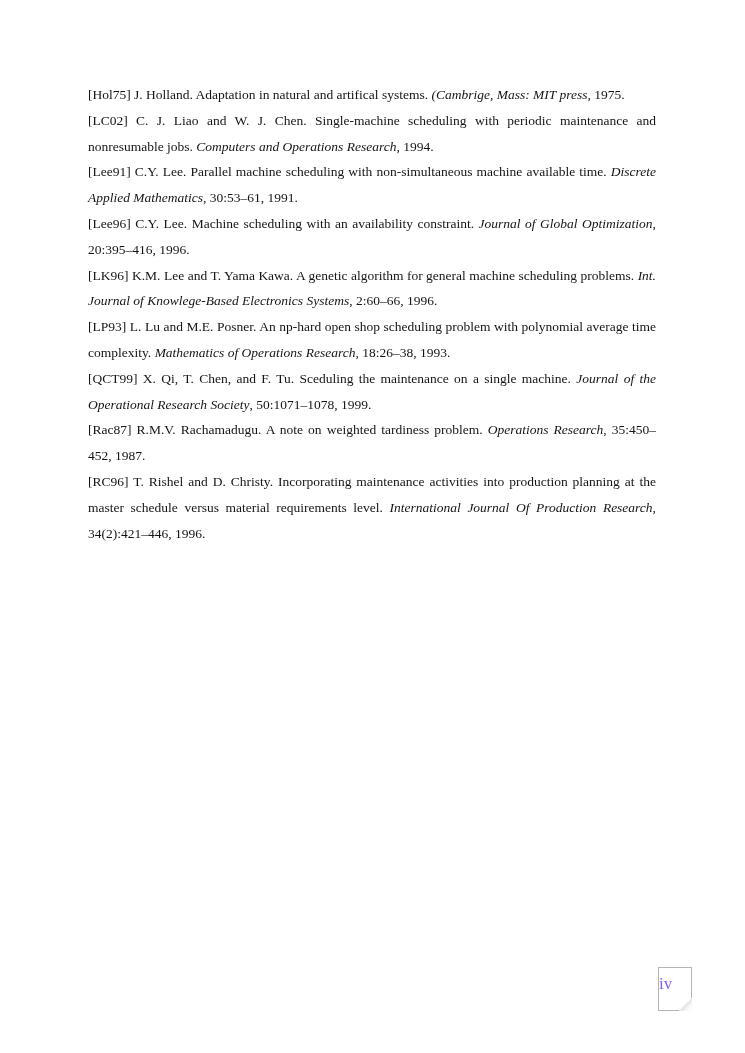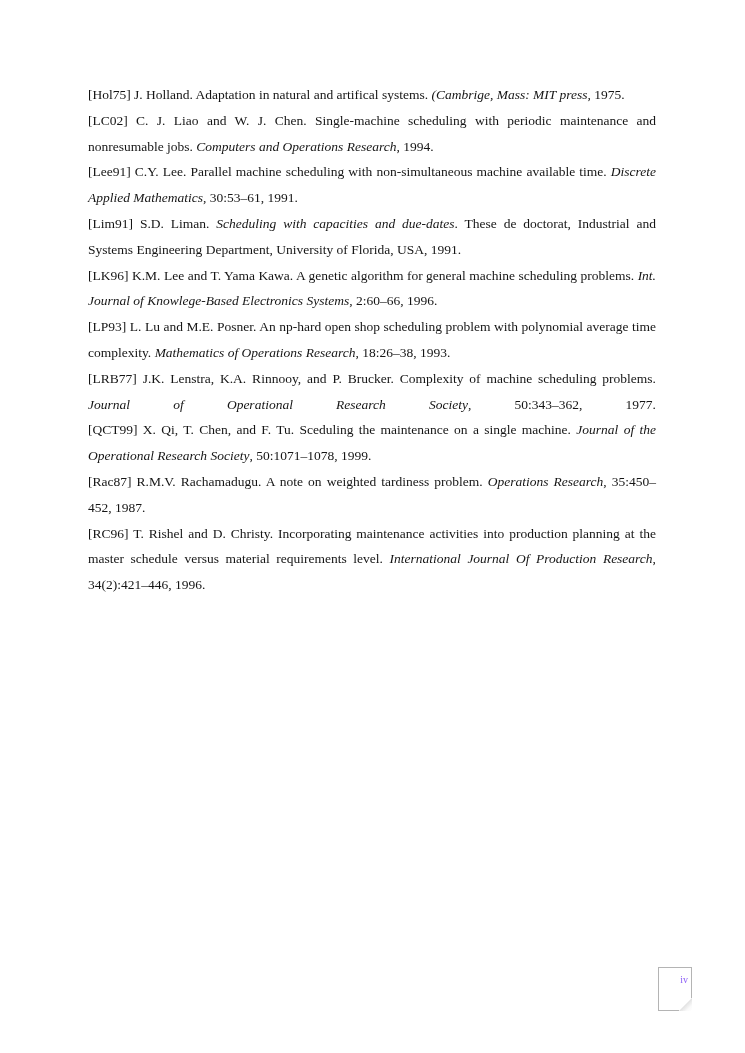--- a/index.html
+++ b/index.html
@@ -40,22 +40,22 @@
     height: 44px;
     box-sizing: border-box;
     background: #ffffff;
     border: 1px solid #b4b4b4;
   }
   .page-num {
     position: absolute;
     left: 0;
     right: 3px;
     top: 6px;
-    text-align: right;
-    font-size: 10px;
+    text-align: left;
+    font-size: 17px;
     color: #8b5cf6;
     font-family: "Liberation Serif", serif;
   }
   .fold {
     position: absolute;
     right: -1px;
     bottom: -1px;
     width: 13px;
     height: 13px;
     background: #ffffff; 
@@ -69,24 +69,23 @@
   }
 </style>
 </head>
 <body>
 
 <div class="page">
   <div class="references">
       <p><span>[Hol75] J. Holland. Adaptation in natural and artifical systems. </span><em>(Cambrige, Mass: MIT press,</em><span> 1975.</span></p>
       <p><span>[LC02] C. J. Liao and W. J. Chen. Single-machine scheduling with periodic maintenance and nonresumable jobs. </span><em>Computers and Operations Research</em><span>, 1994.</span></p>
       <p><span>[Lee91] C.Y. Lee. Parallel machine scheduling with non-simultaneous machine available time. </span><em>Discrete Applied Mathematics</em><span>, 30:53–61, 1991.</span></p>
-      <p><span>[Lim91] S.D. Liman. </span><em>Scheduling with capacities and due-dates</em><span>. These de doctorat, Industrial and Systems Engineering Department, University of Florida, USA, 1991.</span></p>
+      <p><span>[Lee96] C.Y. Lee. Machine scheduling with an availability constraint. </span><em>Journal of Global Optimization</em><span>, 20:395–416, 1996.</span></p>
       <p><span>[LK96] K.M. Lee and T. Yama Kawa. A genetic algorithm for general machine scheduling problems. </span><em>Int. Journal of Knowlege-Based Electronics Systems</em><span>, 2:60–66, 1996.</span></p>
       <p><span>[LP93] L. Lu and M.E. Posner. An np-hard open shop scheduling problem with polynomial average time complexity. </span><em>Mathematics of Operations Research</em><span>, 18:26–38, 1993.</span></p>
-      <p class="justify-last"><span>[LRB77] J.K. Lenstra, K.A. Rinnooy, and P. Brucker. Complexity of machine scheduling problems. </span><em>Journal of Operational Research Society</em><span>, 50:343–362, 1977.</span></p>
       <p><span>[QCT99] X. Qi, T. Chen, and F. Tu. Sceduling the maintenance on a single machine. </span><em>Journal of the Operational Research Society</em><span>, 50:1071–1078, 1999.</span></p>
       <p><span>[Rac87] R.M.V. Rachamadugu. A note on weighted tardiness problem. </span><em>Operations Research</em><span>, 35:450–452, 1987.</span></p>
       <p><span>[RC96] T. Rishel and D. Christy. Incorporating maintenance activities into production planning at the master schedule versus material requirements level. </span><em>International Journal Of Production Research</em><span>, 34(2):421–446, 1996.</span></p>
     </div>
   <div class="page-num-box">
     <span class="page-num">iv</span>
     <span class="fold"></span>
   </div>
 </div>
 

